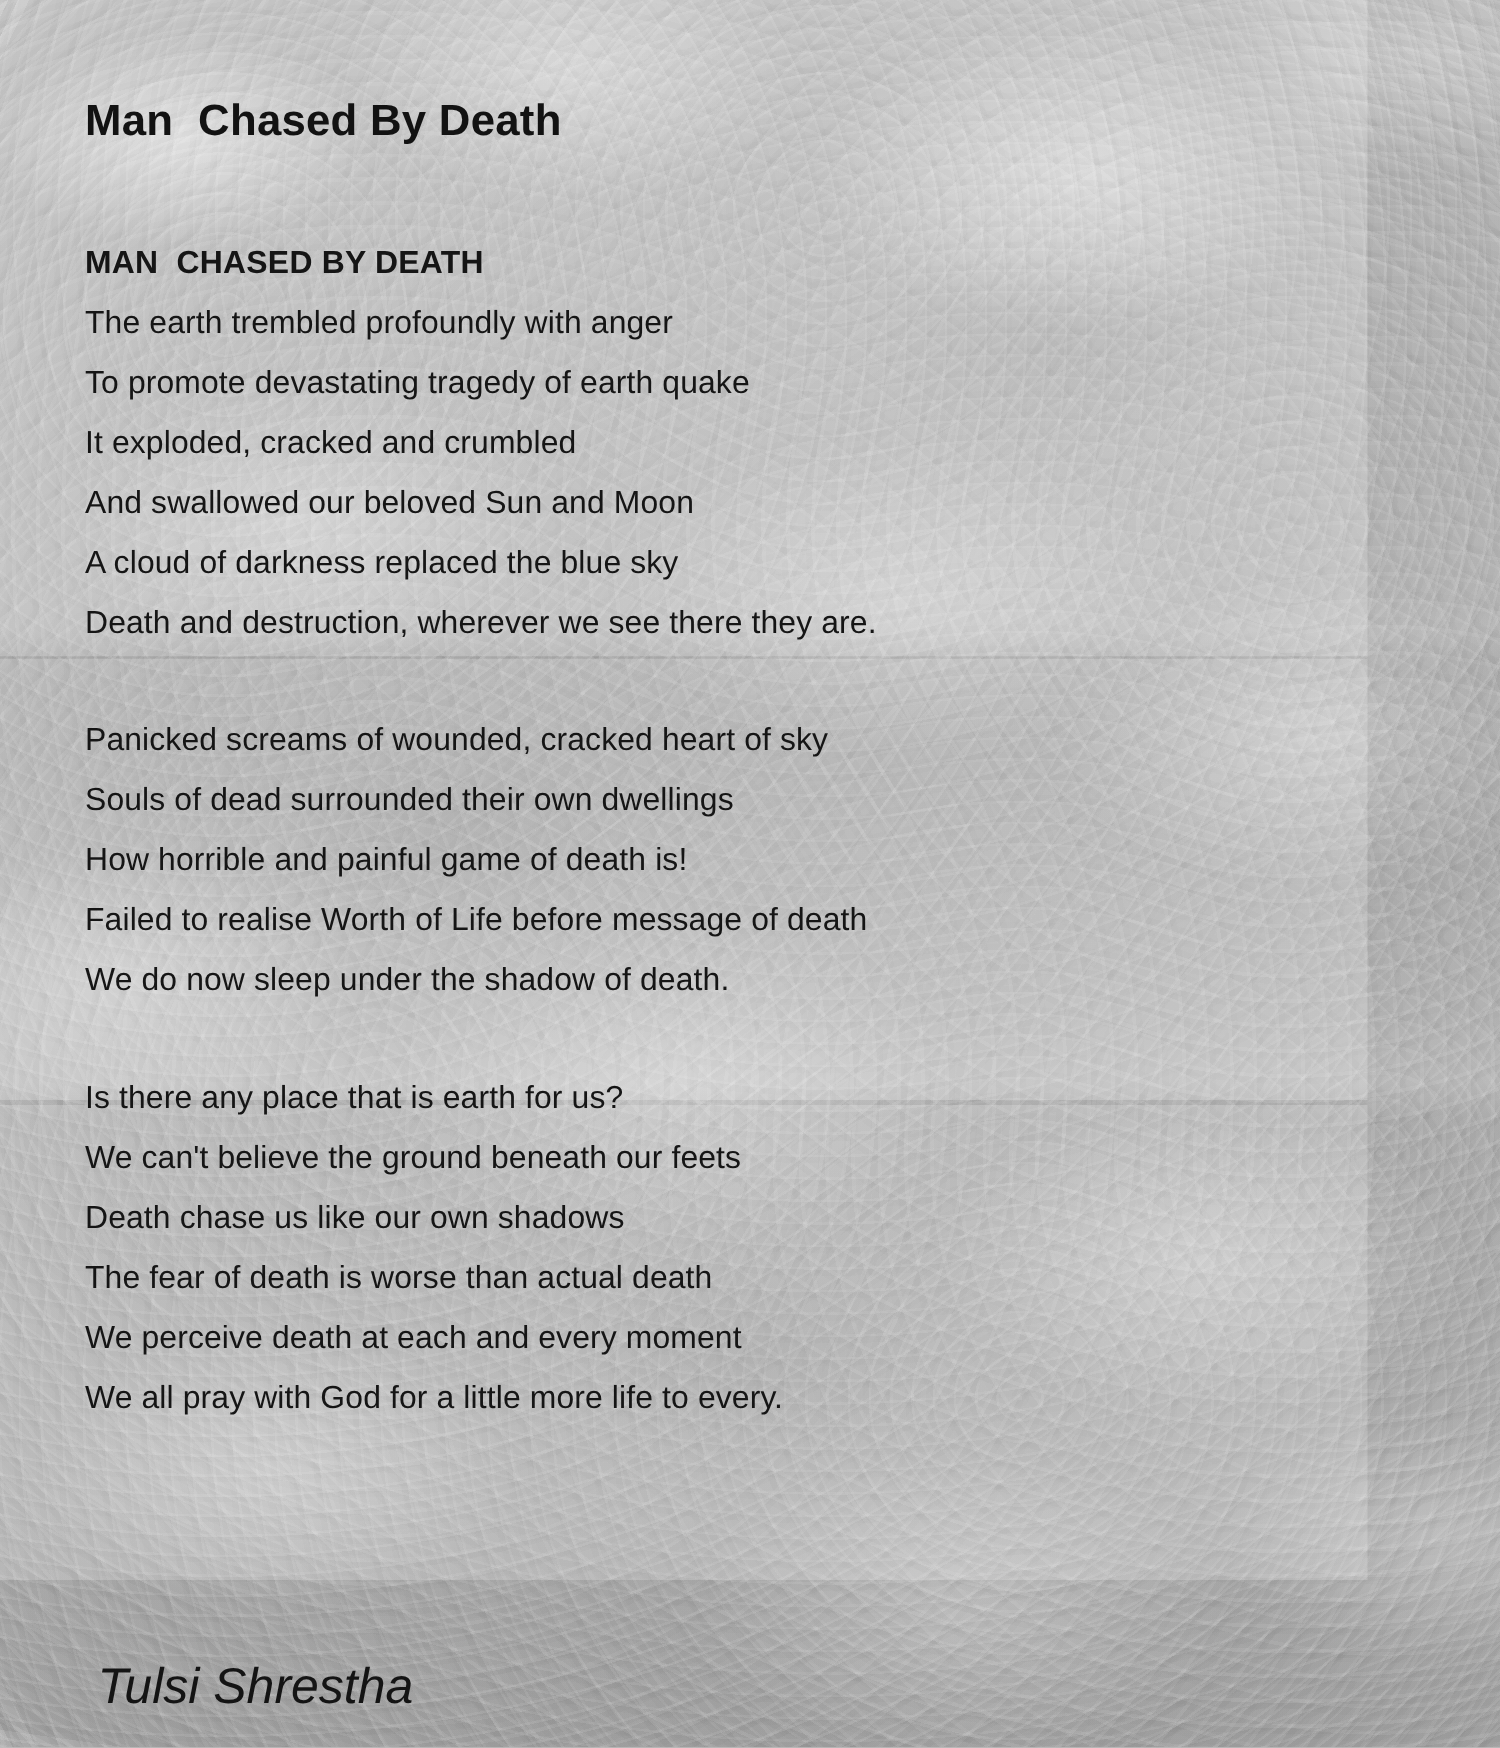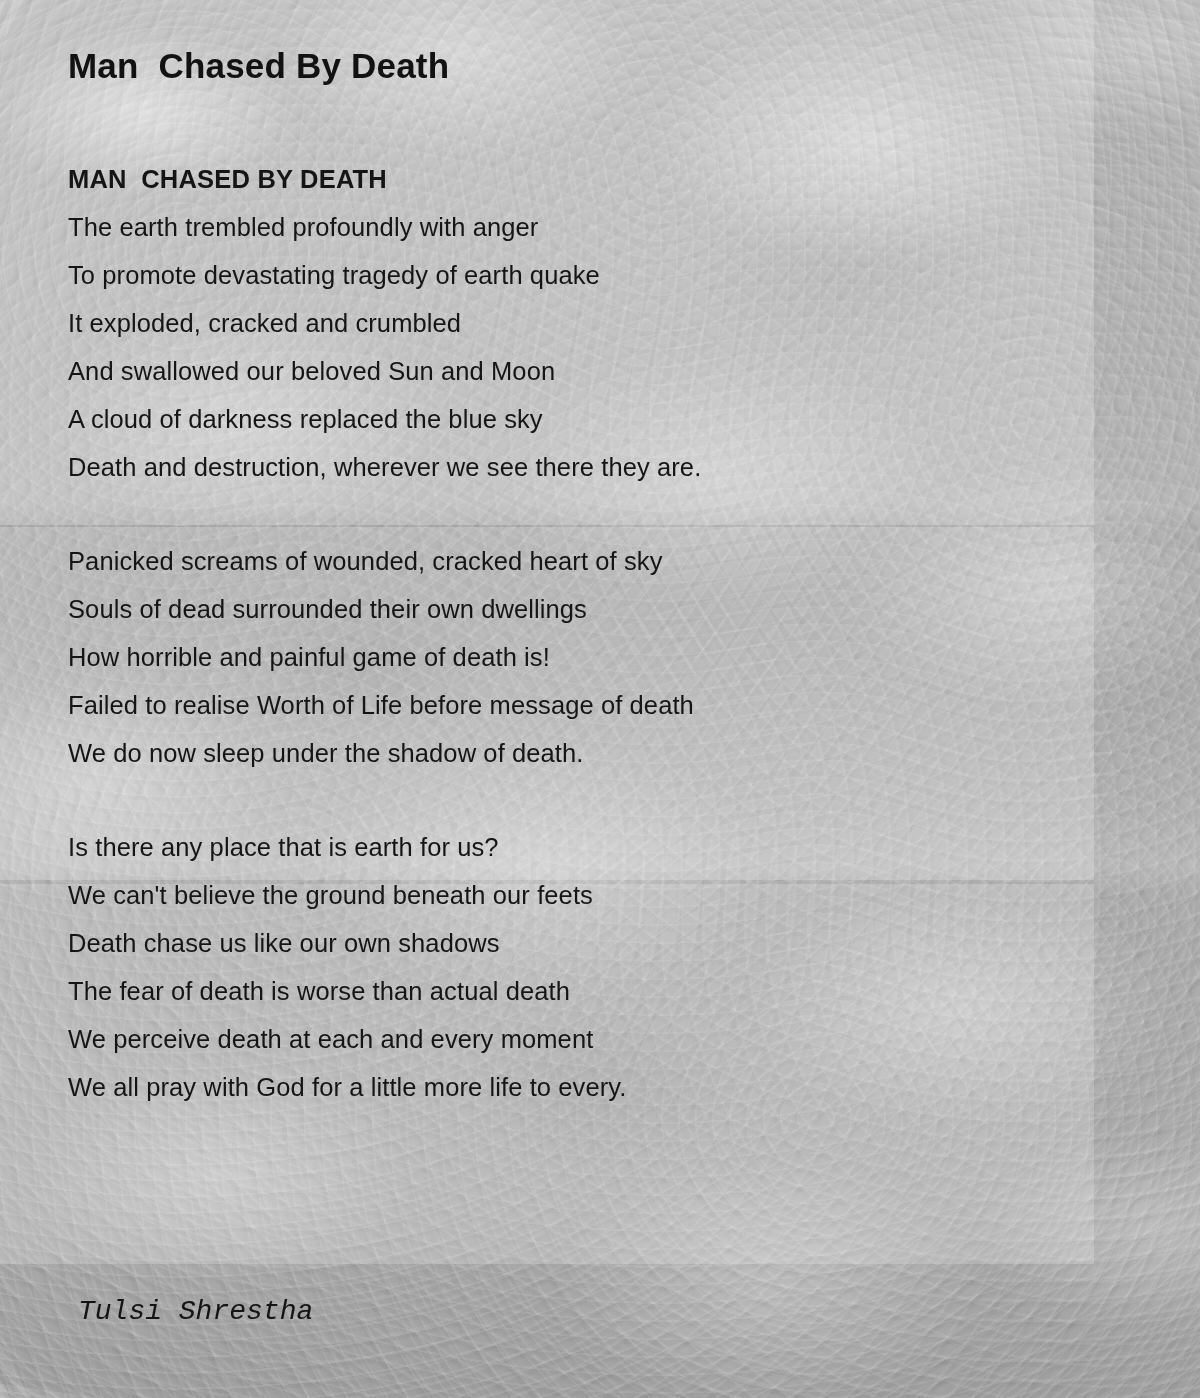--- a/index.html
+++ b/index.html
@@ -88,20 +88,21 @@
     background: rgba(255,255,255,0.22);
     pointer-events: none;
   }
   .panel.p1 { top: 0px;   height: 525px; }
   .panel.p2 { top: 527px; height: 353px; }
   .panel.p3 { top: 884px; height: 380px; background: rgba(255,255,255,0.20); }
 
   .content {
     position: absolute;
     inset: 0;
+    margin-top: 31px;
   }
 
   .poem-title {
     position: absolute;
     left: 68px;
     top: 46px;
     font-size: 35px;
     font-weight: bold;
     color: #121212;
     letter-spacing: 0.2px;
@@ -128,23 +129,23 @@
   }
   .line.heading {
     font-weight: bold;
     letter-spacing: 0.2px;
   }
 
   .author {
     position: absolute;
     left: 78px;
     top: 1296px;
-    font-family: Liberation Mono, monospace;
+    font-family: Liberation Sans, sans-serif;
     font-style: italic;
-    font-size: 28px;
+    font-size: 40px;
     color: #141414;
     white-space: pre;
   }
 </style>
 </head>
 <body>
 
 <div class="page">
 
   <div class="bg-texture"></div>

